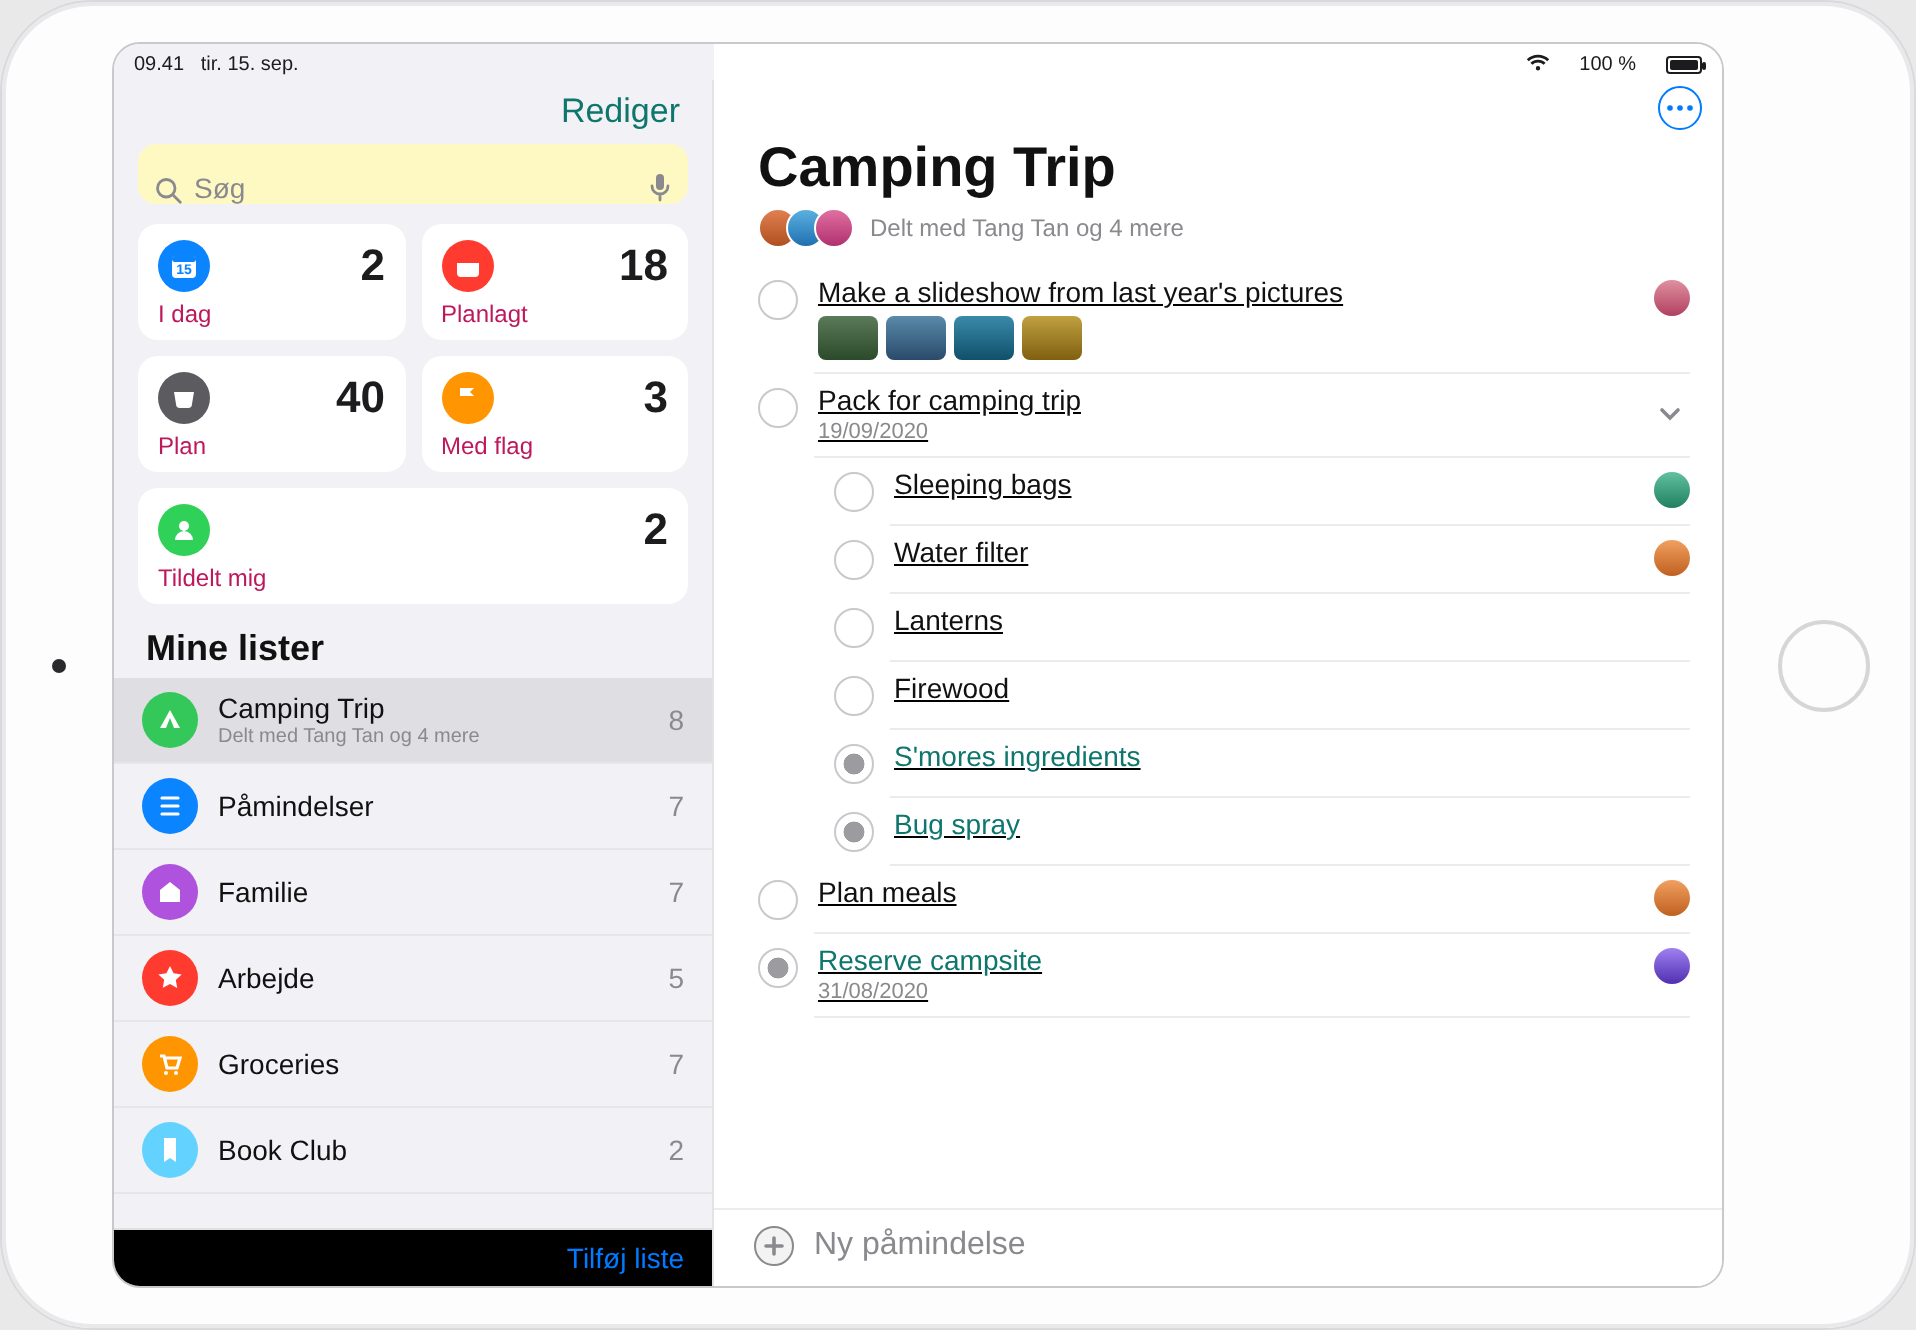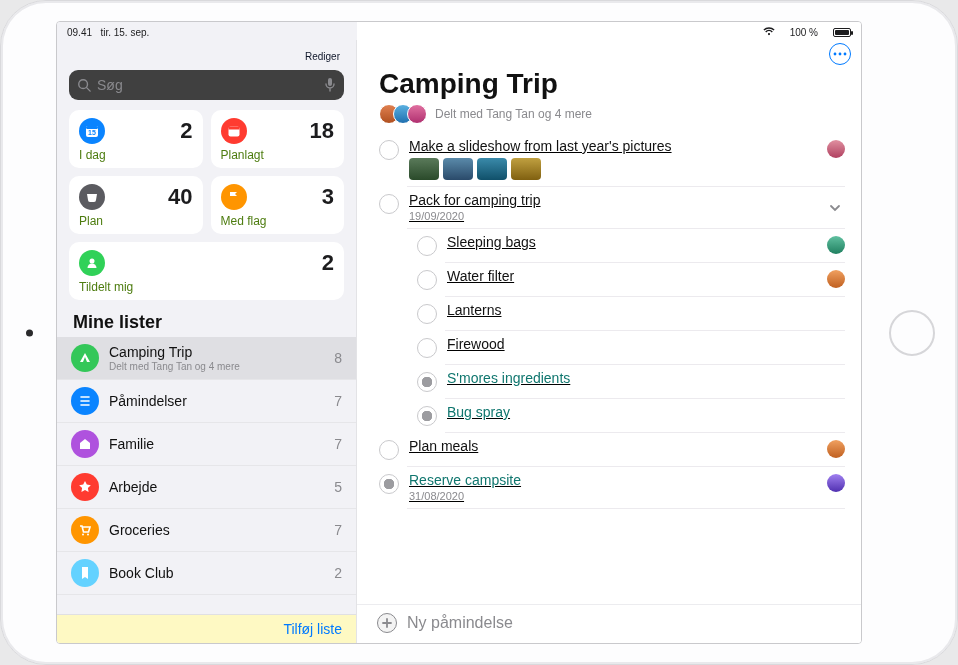--- a/index.html
+++ b/index.html
@@ -17,58 +17,58 @@
     position: absolute; right: 22px; top: 50%; transform: translateY(-50%);
     width: 46px; height: 46px; border-radius: 50%;
     border: 2px solid #d6d6d9; background:#fdfdfe;
   }
   .camera {
     position:absolute; left:25px; top:50%; transform:translateY(-50%);
     width:7px; height:7px; border-radius:50%; background:#2a2a2c;
   }
   .screen {
     position:absolute; left:55px; right:95px; top:20px; bottom:20px;
-    background:#fff; border-radius:4px; overflow:hidden;
+    background:#fff; border-radius:14px; overflow:hidden;
     border:1px solid #c9c9cc;
     display:flex; flex-direction:column;
   }
   .statusbar {
     height:18px; display:flex; justify-content:space-between; align-items:center;
     padding: 2px 10px 0 10px; font-size:10px; color:#1c1c1e;
     background:linear-gradient(to right,#f2f2f6 0,#f2f2f6 300px,#fff 300px,#fff 100%);
   }
   .statusbar .right { display:flex; gap:15px; align-items:center;}
   .battery { width:18px; height:9px; border:1px solid #1c1c1e; border-radius:2px; position:relative;}
   .battery::after{content:"";position:absolute;right:-3px;top:2px;width:2px;height:4px;background:#1c1c1e;border-radius:1px;}
   .battery .fill{position:absolute;left:1px;top:1px;bottom:1px;right:1px;background:#1c1c1e;border-radius:1px;}
 
   .content { flex:1; display:flex; overflow:hidden;}
 
   
   .sidebar { width:300px; background:#f2f2f6; display:flex; flex-direction:column; border-right:1px solid #e3e3e6; }
   .sb-top { padding:4px 12px 0 12px;}
   .edit-row { text-align:right; padding: 2px 4px 6px 0;}
-  .edit-link {color:#0f172a; font-size:10px;}
+  .edit-link {color:#0f766e; font-size:17px;}
   .search {
-    background:#404040; border-radius:9px; height:30px;
-    display:flex; align-items:center; padding:0 8px; gap:6px; color:#8a8a8e;
+    background:#fef9c3; border-radius:9px; height:30px;
+    display:flex; align-items:flex-end; padding:0 8px; gap:6px; color:#8a8a8e;
   }
   .search svg { flex:none;}
   .search .txt { flex:1; font-size:14px; color:#8a8a8e;}
   .mic {color:#8a8a8e;}
 
   .cards { padding:10px 12px 0 12px; display:grid; grid-template-columns:1fr 1fr; gap:8px;}
   .card {
     background:#fff; border-radius:10px; padding:8px 10px 6px 10px;
     display:flex; flex-direction:column; gap:2px; min-height:56px; position:relative;
   }
   .card.wide { grid-column: span 2; }
   .card .row1 { display:flex; justify-content:space-between; align-items:flex-start;}
   .card .count { font-size:22px; font-weight:700; color:#1c1c1e;}
-  .card .label { font-size:12px; color:#4d7c0f; margin-top:2px;}
+  .card .label { font-size:12px; color:#be185d; margin-top:2px;}
   .cicon { width:26px; height:26px; border-radius:50%; display:flex; align-items:center; justify-content:center; color:#fff;}
   .cicon svg{display:block;}
   .ic-today{background:#0a84ff;}
   .ic-sched{background:#ff3b30;}
   .ic-all{background:#5b5b60;}
   .ic-flag{background:#ff9500;}
   .ic-assign{background:#30d158;}
 
   .section-title{ font-size:18px; font-weight:700; padding:12px 16px 4px 16px; color:#111;}
   .lists{ flex:1; overflow:hidden;}
@@ -82,21 +82,21 @@
   .l-name{ font-size:14px; color:#111;}
   .l-sub{ font-size:10px; color:#8a8a8e; margin-top:1px;}
   .l-count{ font-size:14px; color:#8a8a8e;}
   .l-camp{background:#34c759;}
   .l-rem{background:#0a84ff;}
   .l-fam{background:#af52de;}
   .l-work{background:#ff3b30;}
   .l-groc{background:#ff9500;}
   .l-book{background:#64d2ff;}
 
-  .add-list{ text-align:right; padding:6px 14px; font-size:14px; color:#007aff; border-top:0.5px solid #e0e0e3; background:#fef9c3;}
+  .add-list{ text-align:right; padding:6px 14px; font-size:14px; color:#007aff; border-top:0.5px solid #e0e0e3; background:#000000;}
 
   
   .main{ flex:1; display:flex; flex-direction:column; background:#fff; overflow:hidden;}
   .main-top{ height:28px; display:flex; justify-content:flex-end; align-items:center; padding:0 10px;}
   .more-btn{ width:22px; height:22px; border-radius:50%; border:1.5px solid #007aff; display:flex; align-items:center; justify-content:center; color:#007aff;}
   .main-head{ padding:0 22px;}
   .title{ font-size:28px; font-weight:700; color:#111;}
   .shared-row{ display:flex; align-items:center; gap:8px; padding:4px 22px 8px 22px;}
   .avatars{ display:flex;}
   .av{ width:20px; height:20px; border-radius:50%; border:1.5px solid #fff; margin-left:-6px; background:#bbb; display:flex; align-items:center; justify-content:center; font-size:9px; color:#fff;}

